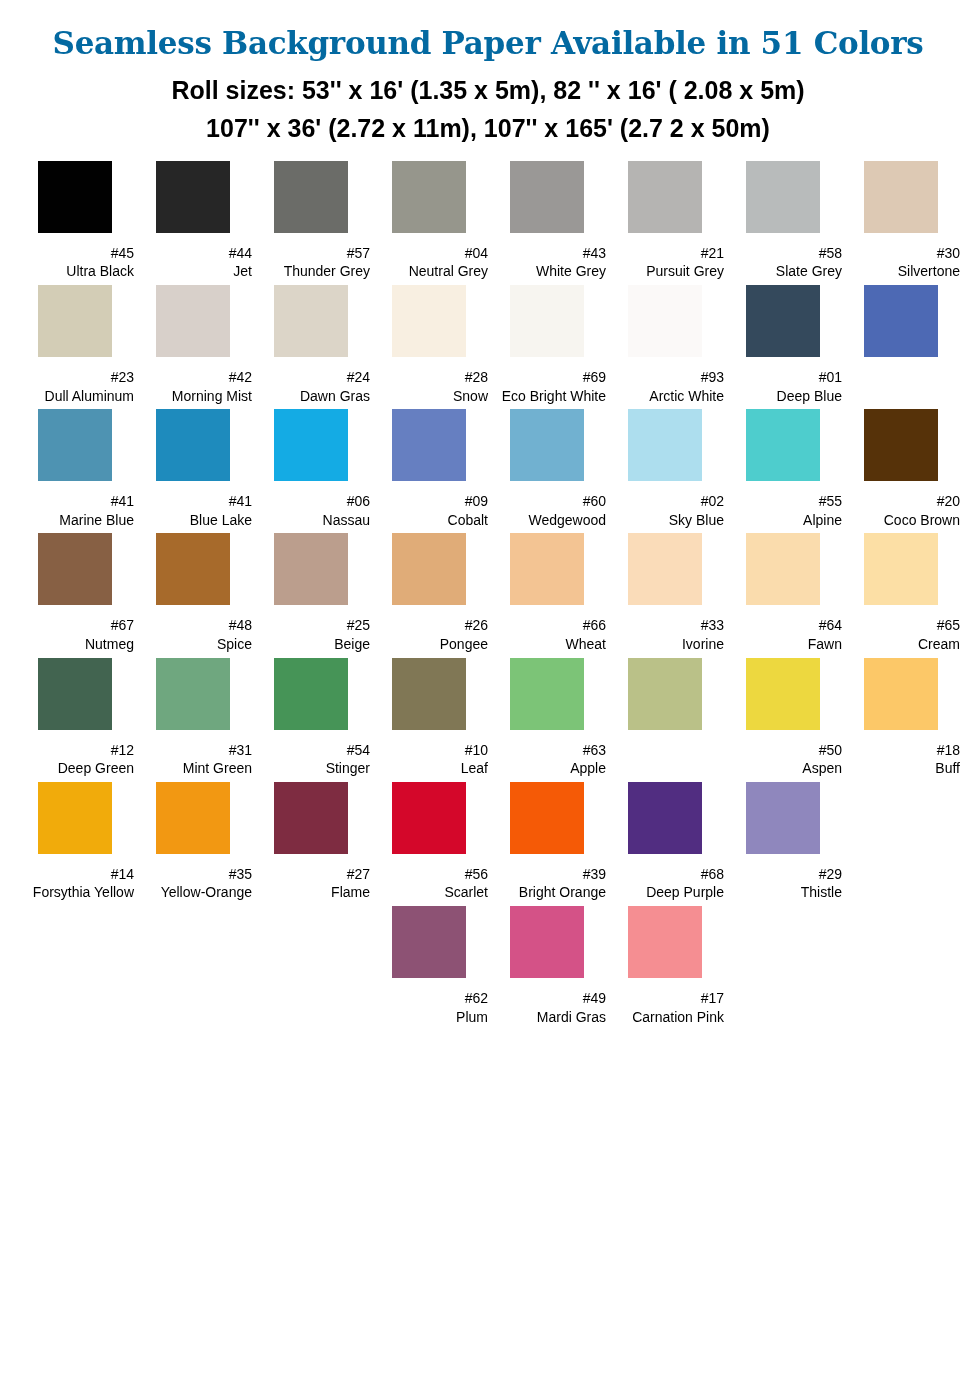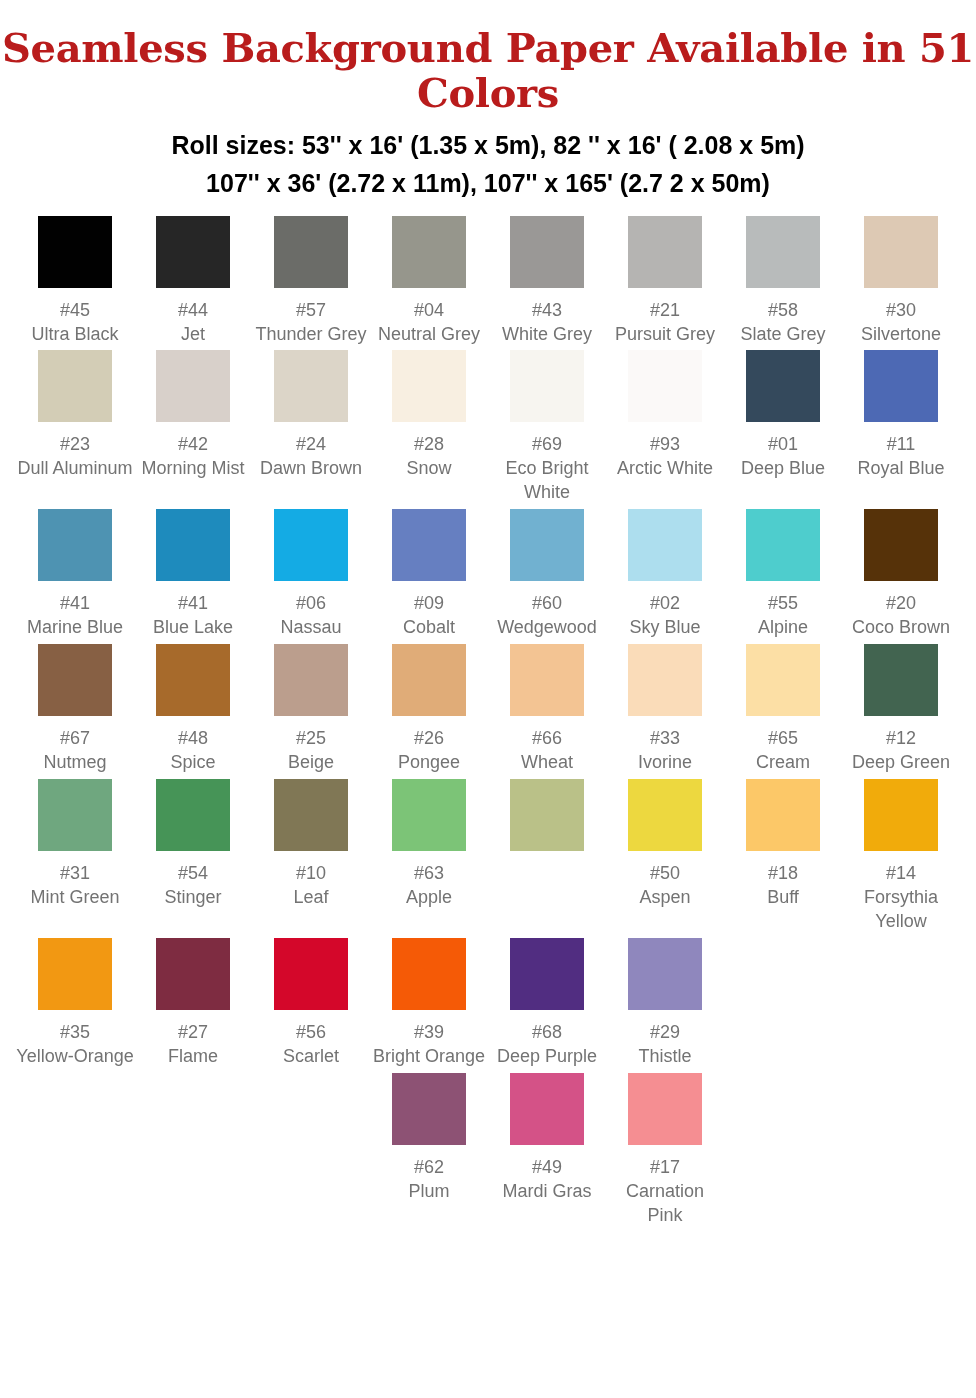--- a/index.html
+++ b/index.html
@@ -23,23 +23,23 @@
     padding: 0;
   }
 
   .titles {
     text-align: center;
     padding-top: 26px;
   }
   .main-title {
     font-family: "DejaVu Serif", serif;
     font-weight: bold;
-    font-size: 40px;
+    font-size: 31px;
     letter-spacing: -0.3px;
-    color: #b91c1c;
+    color: #0369a1;
     margin: 0 0 14px 0;
     line-height: 1.12;
   }
   .sub-title {
     font-family: "Liberation Sans", sans-serif;
     font-weight: bold;
     font-size: 25px;
     color: #000;
     margin: 0 0 8px 0;
     line-height: 1.2;
@@ -64,24 +64,24 @@
 
   .chip {
     width: 74px;
     height: 72px;
     display: block;
     border: 0;
   }
 
   .caption {
     margin-top: 11px;
-    text-align: center;
-    font-size: 18px;
+    text-align: right;
+    font-size: 14px;
     line-height: 1.33;
-    color: #737373;
+    color: #000000;
     width: 118px;
     word-break: break-word;
   }
   .code {
     display: block;
   }
   .cname {
     display: block;
   }
 </style>
@@ -164,21 +164,21 @@
         <span class="chip" style="background-color: rgb(216, 208, 202);"></span>
         <div class="caption">
           <span class="code">#42</span>
           <span class="cname">Morning Mist</span>
         </div>
       </div>
       <div class="swatch-cell">
         <span class="chip" style="background-color: rgb(220, 213, 200);"></span>
         <div class="caption">
           <span class="code">#24</span>
-          <span class="cname">Dawn Brown</span>
+          <span class="cname">Dawn Gras</span>
         </div>
       </div>
       <div class="swatch-cell">
         <span class="chip" style="background-color: rgb(248, 239, 225);"></span>
         <div class="caption">
           <span class="code">#28</span>
           <span class="cname">Snow</span>
         </div>
       </div>
       <div class="swatch-cell">
@@ -197,24 +197,20 @@
       </div>
       <div class="swatch-cell">
         <span class="chip" style="background-color: rgb(52, 73, 92);"></span>
         <div class="caption">
           <span class="code">#01</span>
           <span class="cname">Deep Blue</span>
         </div>
       </div>
       <div class="swatch-cell">
         <span class="chip" style="background-color: rgb(77, 105, 180);"></span>
-        <div class="caption">
-          <span class="code">#11</span>
-          <span class="cname">Royal Blue</span>
-        </div>
       </div>
       <div class="swatch-cell">
         <span class="chip" style="background-color: rgb(78, 147, 178);"></span>
         <div class="caption">
           <span class="code">#41</span>
           <span class="cname">Marine Blue</span>
         </div>
       </div>
       <div class="swatch-cell">
         <span class="chip" style="background-color: rgb(30, 139, 189);"></span>
@@ -301,20 +297,27 @@
         </div>
       </div>
       <div class="swatch-cell">
         <span class="chip" style="background-color: rgb(250, 220, 185);"></span>
         <div class="caption">
           <span class="code">#33</span>
           <span class="cname">Ivorine</span>
         </div>
       </div>
       <div class="swatch-cell">
+        <span class="chip" style="background-color: rgb(250, 220, 173);"></span>
+        <div class="caption">
+          <span class="code">#64</span>
+          <span class="cname">Fawn</span>
+        </div>
+      </div>
+      <div class="swatch-cell">
         <span class="chip" style="background-color: rgb(252, 223, 165);"></span>
         <div class="caption">
           <span class="code">#65</span>
           <span class="cname">Cream</span>
         </div>
       </div>
       <div class="swatch-cell">
         <span class="chip" style="background-color: rgb(66, 100, 80);"></span>
         <div class="caption">
           <span class="code">#12</span>

